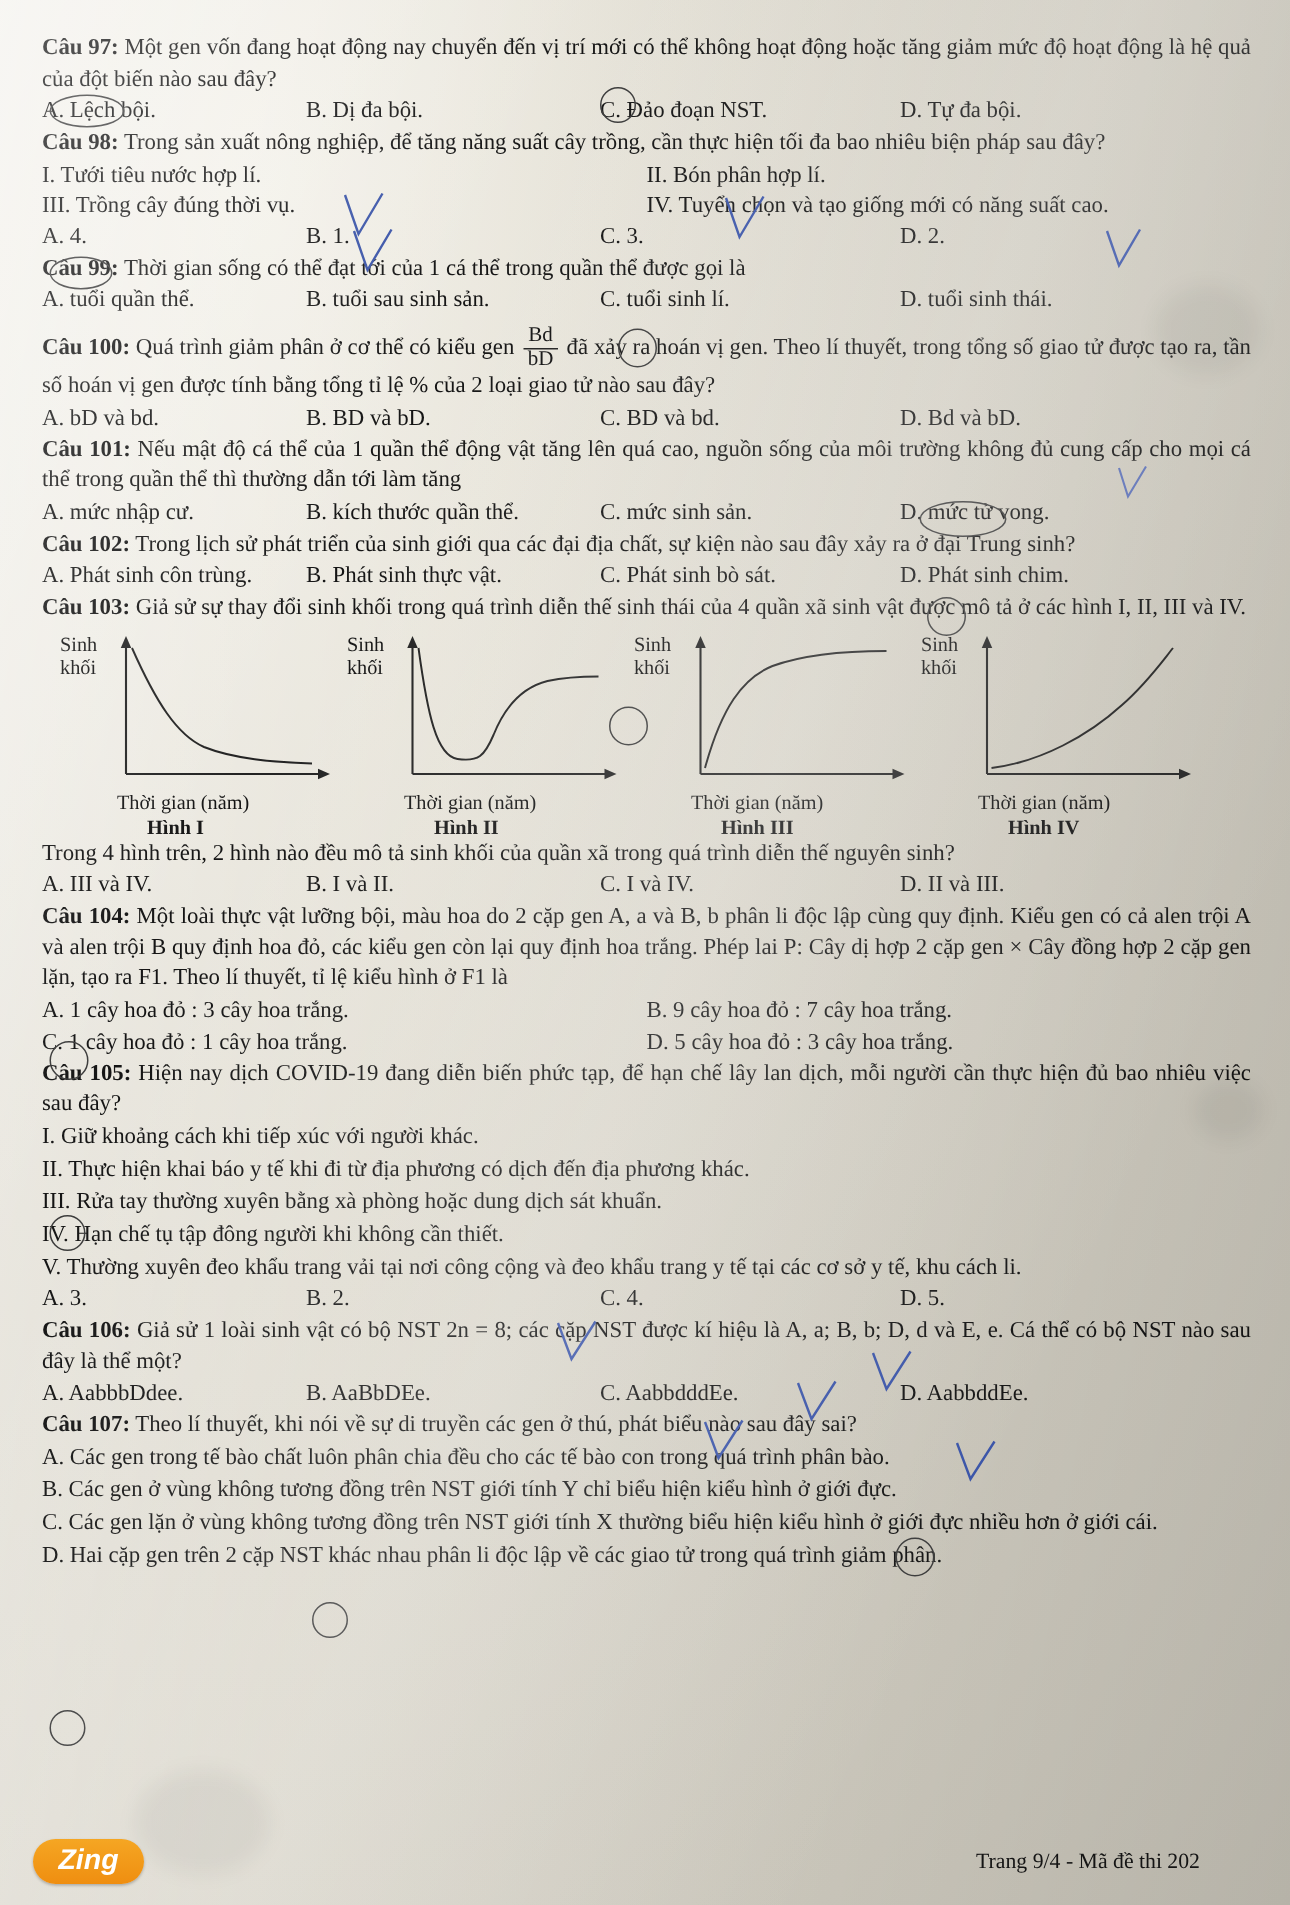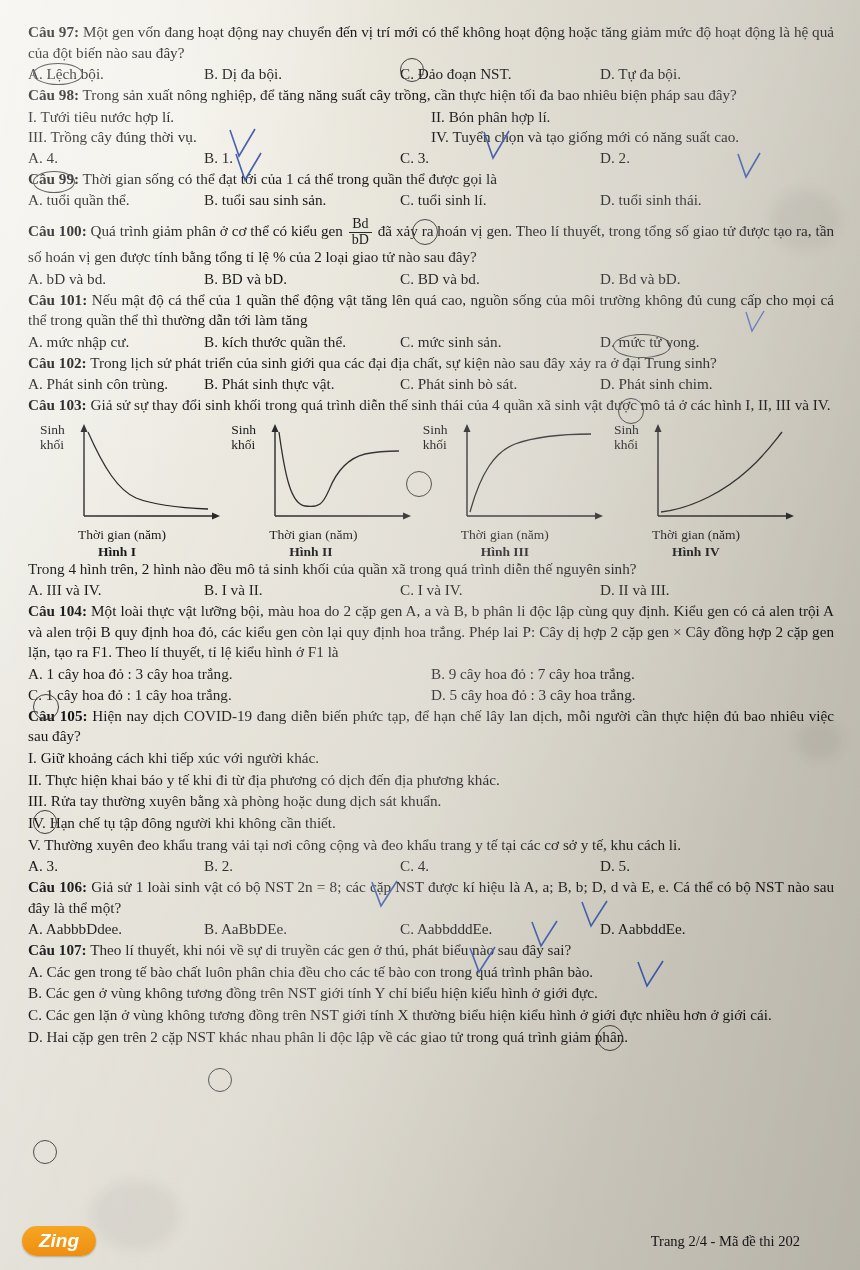--- a/index.html
+++ b/index.html
@@ -296,15 +296,15 @@
   <div class="smudge" style="left:90px;top:1180px;width:90px;height:70px;"></div>
   <div class="smudge" style="left:770px;top:190px;width:70px;height:60px;"></div>
   <div class="smudge" style="left:796px;top:720px;width:46px;height:40px;"></div>
 
   <div class="sheen"></div>
 
   <div class="footer">
     <div class="logo">
         <span>Zing</span>
       </div>
-    <div class="pageinfo">Trang 2/4 - Mã đề thi 202</div>
+    <div class="pageinfo">Trang 9/4 - Mã đề thi 202</div>
   </div>
 </div>
 
 </body></html>

